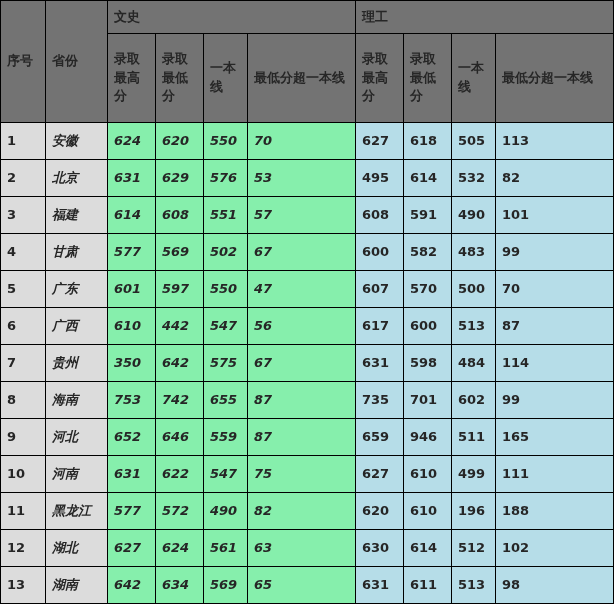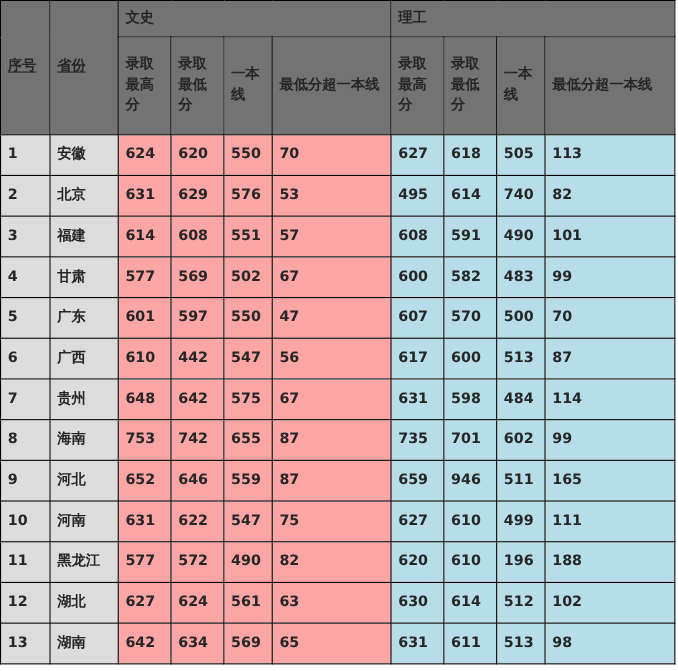--- a/index.html
+++ b/index.html
@@ -43,33 +43,34 @@
   }
   .hdr-sub {
     height: 88px;
     font-size: 14px;
     vertical-align: middle;
   }
   .hdr-corner {
     font-size: 14px;
     text-align: center;
     vertical-align: middle;
-    text-decoration: underline;
   }
   
   .c-idx {
     background: #dcdcdc;
     text-align: center;
   }
   .c-prov {
     background: #dcdcdc;
     text-align: left;
+    font-style: italic;
   }
   .c-wen {
-    background: #fca5a5;
+    background: #86efac;
+    font-style: italic;
   }
   .c-li {
     background: #b6dde8;
   }
   tbody tr {
     height: 37px;
   }
   
   col.w-idx   { width: 45px; }
   col.w-prov  { width: 62px; }
@@ -131,21 +132,21 @@
       </tr>
       <tr>
         <td class="c-idx">2</td>
         <td class="c-prov">北京</td>
         <td class="c-wen">631</td>
         <td class="c-wen">629</td>
         <td class="c-wen">576</td>
         <td class="c-wen">53</td>
         <td class="c-li">495</td>
         <td class="c-li">614</td>
-        <td class="c-li">740</td>
+        <td class="c-li">532</td>
         <td class="c-li">82</td>
       </tr>
       <tr>
         <td class="c-idx">3</td>
         <td class="c-prov">福建</td>
         <td class="c-wen">614</td>
         <td class="c-wen">608</td>
         <td class="c-wen">551</td>
         <td class="c-wen">57</td>
         <td class="c-li">608</td>
@@ -185,21 +186,21 @@
         <td class="c-wen">547</td>
         <td class="c-wen">56</td>
         <td class="c-li">617</td>
         <td class="c-li">600</td>
         <td class="c-li">513</td>
         <td class="c-li">87</td>
       </tr>
       <tr>
         <td class="c-idx">7</td>
         <td class="c-prov">贵州</td>
-        <td class="c-wen">648</td>
+        <td class="c-wen">350</td>
         <td class="c-wen">642</td>
         <td class="c-wen">575</td>
         <td class="c-wen">67</td>
         <td class="c-li">631</td>
         <td class="c-li">598</td>
         <td class="c-li">484</td>
         <td class="c-li">114</td>
       </tr>
       <tr>
         <td class="c-idx">8</td>

